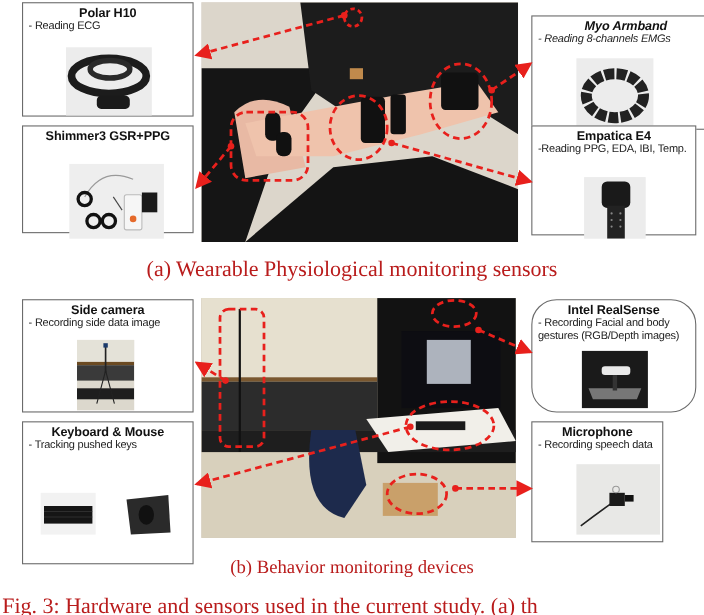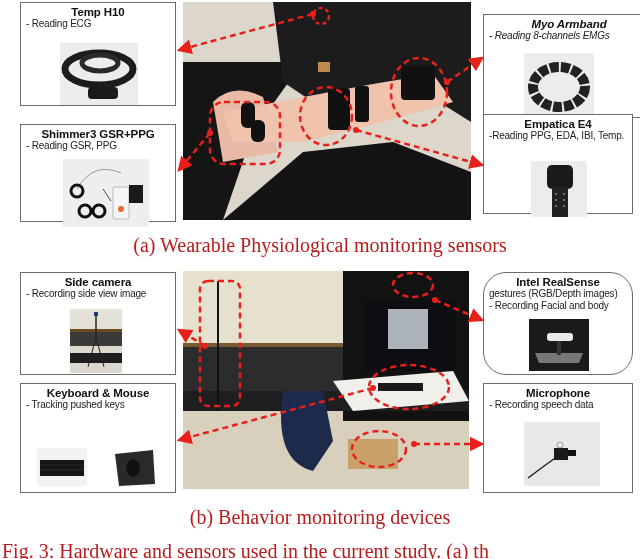--- a/index.html
+++ b/index.html
@@ -9,34 +9,33 @@
   .box .desc{font-family:"Liberation Sans",sans-serif;font-size:10px;color:#222;margin-left:5px;line-height:12px;white-space:nowrap;letter-spacing:-0.2px;}
   .thumb{position:absolute;}
   .photo{position:absolute;overflow:hidden;}
   .caption{position:absolute;left:0;width:640px;text-align:center;font-family:"Liberation Serif",serif;color:#b91c1c;}
   svg{display:block;}
 </style>
 </head>
 <body>
 
 <div class="box" style="left:20px;top:2px;width:156px;height:104px;">
-  <div class="title">Temp H10</div>
+  <div class="title">Polar H10</div>
   <div class="desc">- Reading ECG</div>
   <div class="thumb" style="left:39px;top:40px;width:78px;height:62px;background:#ececec;">
     <svg width="78" height="62" viewBox="0 0 78 62">
       <ellipse cx="39" cy="26" rx="34" ry="16" fill="none" stroke="#1c1c1c" stroke-width="7"></ellipse>
       <ellipse cx="40" cy="20" rx="18" ry="8" fill="none" stroke="#2a2a2a" stroke-width="5"></ellipse>
       <rect x="28" y="44" width="30" height="12" rx="4" fill="#1a1a1a"></rect>
     </svg>
   </div>
 </div>
 
-<div class="box" style="left:20px;top:124px;width:156px;height:98px;">
+<div class="box" style="left:20px;top:114px;width:156px;height:98px;">
   <div class="title">Shimmer3 GSR+PPG</div>
-  <div class="desc">- Reading GSR, PPG</div>
   <div class="thumb" style="left:42px;top:34px;width:86px;height:68px;background:#eeeeee;">
     <svg width="86" height="68" viewBox="0 0 86 68">
       <path d="M14 30 Q30 2 58 14" fill="none" stroke="#999" stroke-width="1"></path>
       <circle cx="14" cy="32" r="6" fill="none" stroke="#111" stroke-width="3"></circle>
       <circle cx="22" cy="52" r="6" fill="none" stroke="#111" stroke-width="3"></circle>
       <circle cx="36" cy="52" r="6" fill="none" stroke="#111" stroke-width="3"></circle>
       <path d="M40 30 L48 42" stroke="#444" stroke-width="1"></path>
       <rect x="50" y="28" width="16" height="32" rx="2" fill="#f6f6f6" stroke="#bbb"></rect>
       <circle cx="58" cy="50" r="3" fill="#e56a2b"></circle>
       <rect x="66" y="26" width="14" height="18" fill="#1a1a1a"></rect>
@@ -91,36 +90,36 @@
           <circle cx="33" cy="45" r="1"></circle>
         </g>
     </svg>
   </div>
 </div>
 
 <div class="caption" style="top:234px;font-size:20px;">(a) Wearable Physiological monitoring sensors</div>
 
 <div class="box" style="left:20px;top:272px;width:156px;height:103px;">
   <div class="title">Side camera</div>
-  <div class="desc">- Recording side view image</div>
+  <div class="desc">- Recording side data image</div>
   <div class="thumb" style="left:49px;top:36px;width:52px;height:64px;background:#dcd8cd;">
     <svg width="52" height="64" viewBox="0 0 52 64">
       <rect width="52" height="20" fill="#e4e2d8"></rect>
       <rect y="20" width="52" height="3" fill="#6b4a22"></rect>
       <rect y="23" width="52" height="14" fill="#3a3a3a"></rect>
       <rect y="44" width="52" height="10" fill="#1e1e1e"></rect>
       <line x1="26" y1="6" x2="26" y2="30" stroke="#222" stroke-width="1.5"></line>
       <line x1="26" y1="28" x2="18" y2="58" stroke="#222"></line>
       <line x1="26" y1="28" x2="34" y2="58" stroke="#222"></line>
       <rect x="24" y="3" width="4" height="4" fill="#1b3a6b"></rect>
     </svg>
   </div>
 </div>
 
-<div class="box" style="left:20px;top:383px;width:156px;height:110px;">
+<div class="box" style="left:20px;top:383px;width:156px;height:130px;">
   <div class="title">Keyboard &amp; Mouse</div>
   <div class="desc">- Tracking pushed keys</div>
   <div class="thumb" style="left:16px;top:64px;width:50px;height:38px;background:#f2f2f2;">
     <svg width="50" height="38" viewBox="0 0 50 38">
         <rect x="3" y="12" width="44" height="16" fill="#151515"></rect>
         <g stroke="#444" stroke-width="0.5">
           <line x1="3" y1="17" x2="47" y2="17"></line>
           <line x1="3" y1="22" x2="47" y2="22"></line>
         </g>
       </svg>
@@ -150,45 +149,45 @@
     <line x1="35" y1="10" x2="35" y2="140" stroke="#111" stroke-width="2"></line>
     <rect x="17" y="10" width="40" height="125" rx="8" fill="none" stroke="#e8201c" stroke-width="2.5" stroke-dasharray="6 4"></rect>
     <ellipse cx="230" cy="14" rx="20" ry="12" fill="none" stroke="#e8201c" stroke-width="2.5" stroke-dasharray="6 4"></ellipse>
     <ellipse cx="226" cy="116" rx="40" ry="22" fill="none" stroke="#e8201c" stroke-width="2.5" stroke-dasharray="6 4"></ellipse>
     <ellipse cx="196" cy="178" rx="27" ry="18" fill="none" stroke="#e8201c" stroke-width="2.5" stroke-dasharray="6 4"></ellipse>
   </svg>
 </div>
 
 <div class="box" style="left:483px;top:272px;width:150px;height:103px;border-radius:23px;">
   <div class="title">Intel RealSense</div>
+  <div class="desc">- Recording Facial and body</div>
   <div class="desc">gestures (RGB/Depth images)</div>
-  <div class="desc">- Recording Facial and body</div>
   <div class="thumb" style="left:45px;top:46px;width:60px;height:52px;background:#1a1a1a;">
     <svg width="60" height="52" viewBox="0 0 60 52">
         <rect x="18" y="14" width="26" height="8" rx="3" fill="#e9e9e9"></rect>
         <path d="M6 34 L54 34 L50 44 L10 44 Z" fill="#777"></path>
         <rect x="28" y="22" width="4" height="14" fill="#333"></rect>
       </svg>
   </div>
 </div>
 
-<div class="box" style="left:483px;top:383px;width:150px;height:110px;">
+<div class="box" style="left:483px;top:383px;width:120px;height:110px;">
   <div class="title">Microphone</div>
   <div class="desc">- Recording speech data</div>
   <div class="thumb" style="left:40px;top:38px;width:76px;height:64px;background:#e8e8e6;">
     <svg width="76" height="64" viewBox="0 0 76 64">
         <path d="M4 56 Q20 44 34 34" fill="none" stroke="#222" stroke-width="1.5"></path>
         <rect x="30" y="26" width="14" height="12" fill="#1a1a1a"></rect>
         <rect x="44" y="28" width="8" height="6" fill="#111"></rect>
         <circle cx="36" cy="23" r="3" fill="none" stroke="#999"></circle>
       </svg>
   </div>
 </div>
 
-<div class="caption" style="top:506px;font-size:20px;">(b) Behavior monitoring devices</div>
+<div class="caption" style="top:506px;font-size:17px;">(b) Behavior monitoring devices</div>
 
 <div class="caption" style="top:540px;font-size:20px;text-align:left;left:2px;white-space:nowrap;">Fig. 3: Hardware and sensors used in the current study. (a) th</div>
 
 <svg style="position:absolute;left:0;top:0;pointer-events:none;" width="640" height="559" viewBox="0 0 640 559">
   <defs>
     <marker id="ah" markerWidth="6" markerHeight="6" refX="5" refY="3" orient="auto">
         <path d="M0 0 L6 3 L0 6 Z" fill="#e8201c"></path>
       </marker>
   </defs>
   <g stroke="#e8201c" stroke-width="2.5" stroke-dasharray="6 4" fill="none">

